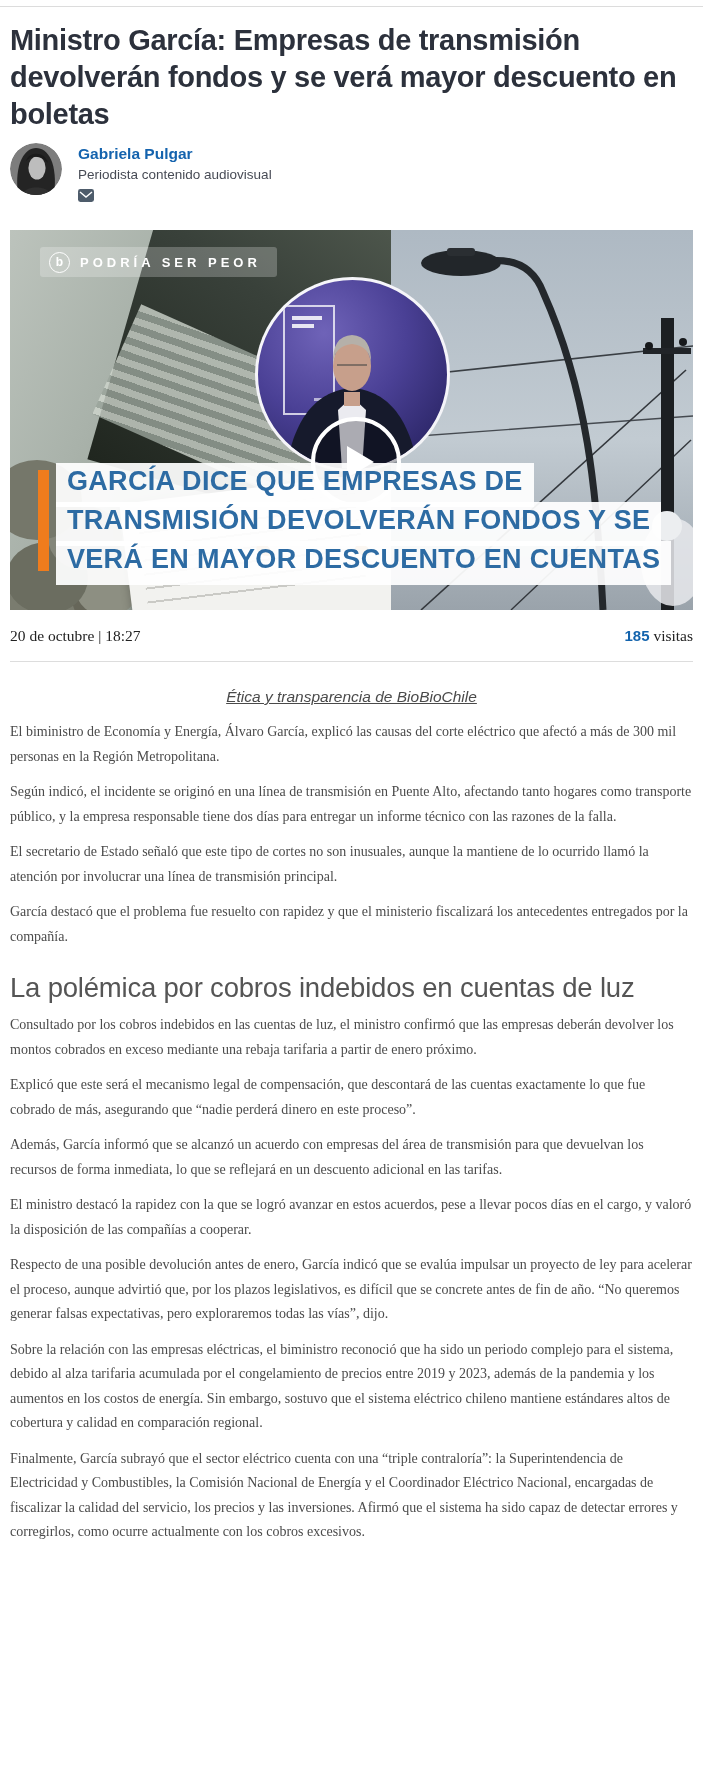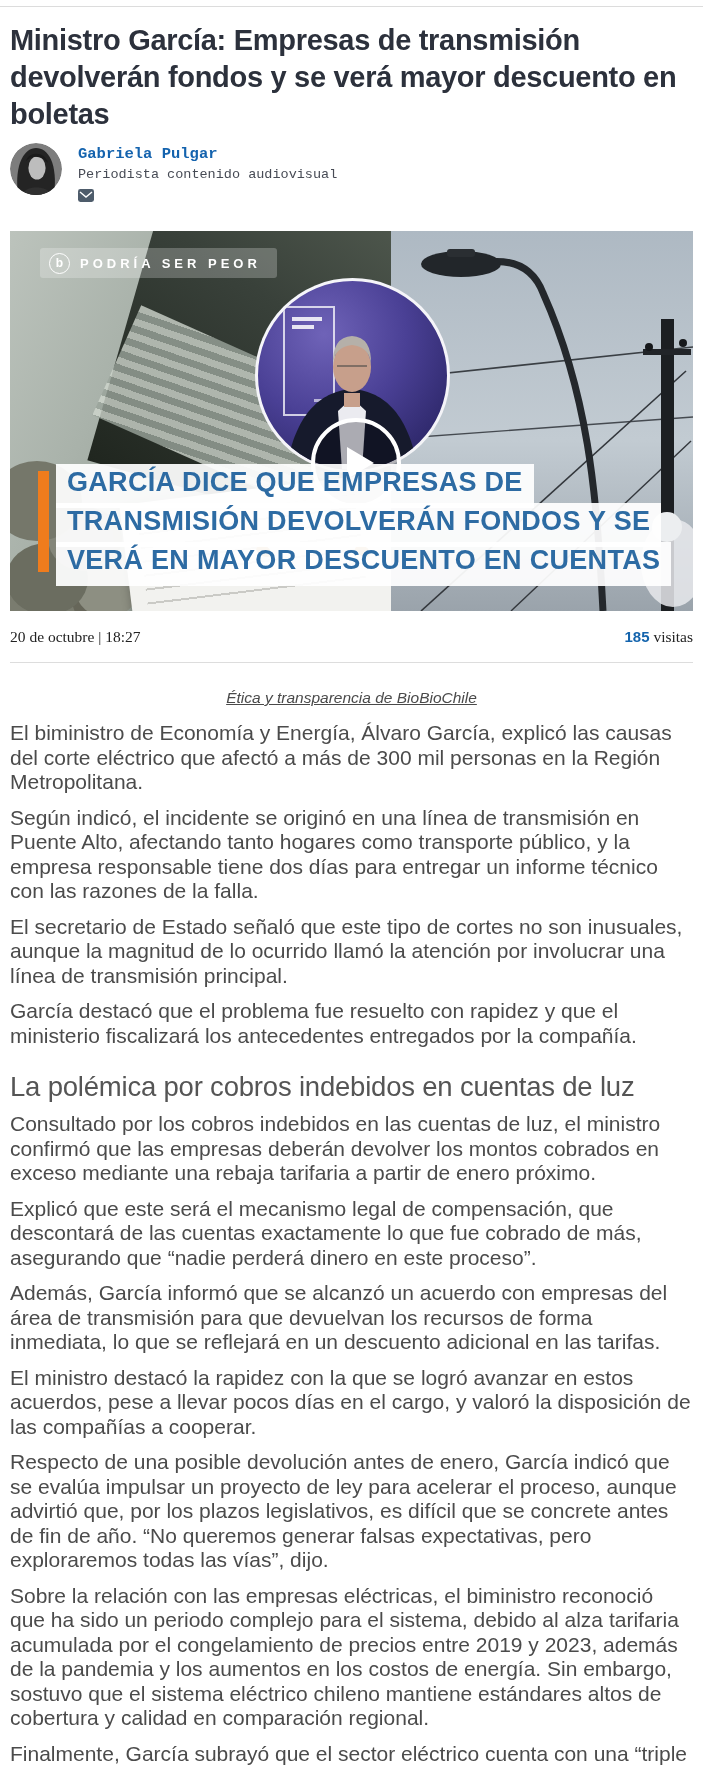--- a/index.html
+++ b/index.html
@@ -2,21 +2,21 @@
 <html lang="es"><head>
 <meta charset="utf-8">
 <style>
   html,body{margin:0;padding:0;background:#fff;}
   body{width:703px;font-family:"Liberation Sans",sans-serif;color:#4b4b4b;-webkit-font-smoothing:antialiased;}
   .top-rule{height:1px;background:#dcdcdc;margin-top:6px;}
   
   h1.title{margin:15px 10px 0;font-size:29px;line-height:37px;letter-spacing:-0.3px;
            color:#2c313c;font-weight:700;}
   
-  .author{display:flex;margin:10px 10px 0;align-items:flex-start;font-family:Liberation Mono, monospace;}
+  .author{display:flex;margin:10px 10px 0;align-items:flex-start;}
   .avatar{width:52px;height:52px;border-radius:50%;overflow:hidden;flex:0 0 52px;cursor:pointer;}
   .author-info{margin-left:16px;padding-top:2px;}
   .author-name{color:#1463ae;font-weight:700;font-size:15.5px;text-decoration:none;display:inline-block;}
   .author-role{font-size:13.5px;color:#474b55;margin-top:4px;}
   .mail-btn{margin-top:7px;display:inline-block;cursor:pointer;line-height:0;}
   
   .video{position:relative;margin:24px 10px 0;width:683px;height:380px;overflow:hidden;background:#99a29a;cursor:pointer;}
   .v-left{position:absolute;left:0;top:0;width:381px;height:100%;
           background:linear-gradient(115deg,#bcc3bc 0%,#a9b2aa 30%,#939c93 60%,#7f887f 100%);}
   .bill-dark{position:absolute;left:118px;top:-60px;width:250px;height:330px;
@@ -60,21 +60,21 @@
   
   .meta{display:flex;justify-content:space-between;align-items:baseline;margin:17px 10px 0;
         font-family:"Liberation Serif",serif;font-size:15.5px;color:#222;}
   .views b{color:#1464ad;font-family:"Liberation Sans",sans-serif;font-size:15px;}
   .mid-rule{height:1px;background:#ddd;margin:16px 10px 0;}
   
   .ethics{text-align:center;margin-top:26px;}
   .ethics a{color:#4a4a4a;font-size:15.5px;font-weight:500;text-decoration:underline;cursor:pointer;font-style:italic;}
   
   .article{margin:14px 10px 0;}
-  .article p{margin:0 0 11px;font-size:21px;line-height:24.5px;color:#4b4b4b;}
+  .article p{margin:0 0 11px;font-size:14px;line-height:24.5px;color:#4b4b4b;font-family:Liberation Serif, serif;}
   h2.subhead{margin:22px 0 8px;font-size:27.5px;line-height:34px;font-weight:400;
              color:#555;letter-spacing:-0.2px;}
 </style>
 </head>
 <body>
 
 <div class="top-rule"></div>
 
 <h1 class="title">Ministro García: Empresas de transmisión devolverán fondos y se verá mayor descuento en boletas</h1>
 
@@ -168,21 +168,21 @@
 
 <div class="mid-rule"></div>
 
 <div class="ethics">
   <a>Ética y transparencia de BioBioChile</a>
 </div>
 
 <div class="article">
   <p>El biministro de Economía y Energía, Álvaro García, explicó las causas del corte eléctrico que afectó a más de 300 mil personas en la Región Metropolitana.</p>
   <p>Según indicó, el incidente se originó en una línea de transmisión en Puente Alto, afectando tanto hogares como transporte público, y la empresa responsable tiene dos días para entregar un informe técnico con las razones de la falla.</p>
-  <p>El secretario de Estado señaló que este tipo de cortes no son inusuales, aunque la magnitud de lo ocurrido llamó la atención por involucrar una línea de transmisión principal.</p>
+  <p>El secretario de Estado señaló que este tipo de cortes no son inusuales, aunque la mantiene de lo ocurrido llamó la atención por involucrar una línea de transmisión principal.</p>
   <p>García destacó que el problema fue resuelto con rapidez y que el ministerio fiscalizará los antecedentes entregados por la compañía.</p>
   <h2 class="subhead">La polémica por cobros indebidos en cuentas de luz</h2>
   <p>Consultado por los cobros indebidos en las cuentas de luz, el ministro confirmó que las empresas deberán devolver los montos cobrados en exceso mediante una rebaja tarifaria a partir de enero próximo.</p>
   <p>Explicó que este será el mecanismo legal de compensación, que descontará de las cuentas exactamente lo que fue cobrado de más, asegurando que “nadie perderá dinero en este proceso”.</p>
   <p>Además, García informó que se alcanzó un acuerdo con empresas del área de transmisión para que devuelvan los recursos de forma inmediata, lo que se reflejará en un descuento adicional en las tarifas.</p>
   <p>El ministro destacó la rapidez con la que se logró avanzar en estos acuerdos, pese a llevar pocos días en el cargo, y valoró la disposición de las compañías a cooperar.</p>
   <p>Respecto de una posible devolución antes de enero, García indicó que se evalúa impulsar un proyecto de ley para acelerar el proceso, aunque advirtió que, por los plazos legislativos, es difícil que se concrete antes de fin de año. “No queremos generar falsas expectativas, pero exploraremos todas las vías”, dijo.</p>
   <p>Sobre la relación con las empresas eléctricas, el biministro reconoció que ha sido un periodo complejo para el sistema, debido al alza tarifaria acumulada por el congelamiento de precios entre 2019 y 2023, además de la pandemia y los aumentos en los costos de energía. Sin embargo, sostuvo que el sistema eléctrico chileno mantiene estándares altos de cobertura y calidad en comparación regional.</p>
   <p>Finalmente, García subrayó que el sector eléctrico cuenta con una “triple contraloría”: la Superintendencia de Electricidad y Combustibles, la Comisión Nacional de Energía y el Coordinador Eléctrico Nacional, encargadas de fiscalizar la calidad del servicio, los precios y las inversiones. Afirmó que el sistema ha sido capaz de detectar errores y corregirlos, como ocurre actualmente con los cobros excesivos.</p>
 </div>

